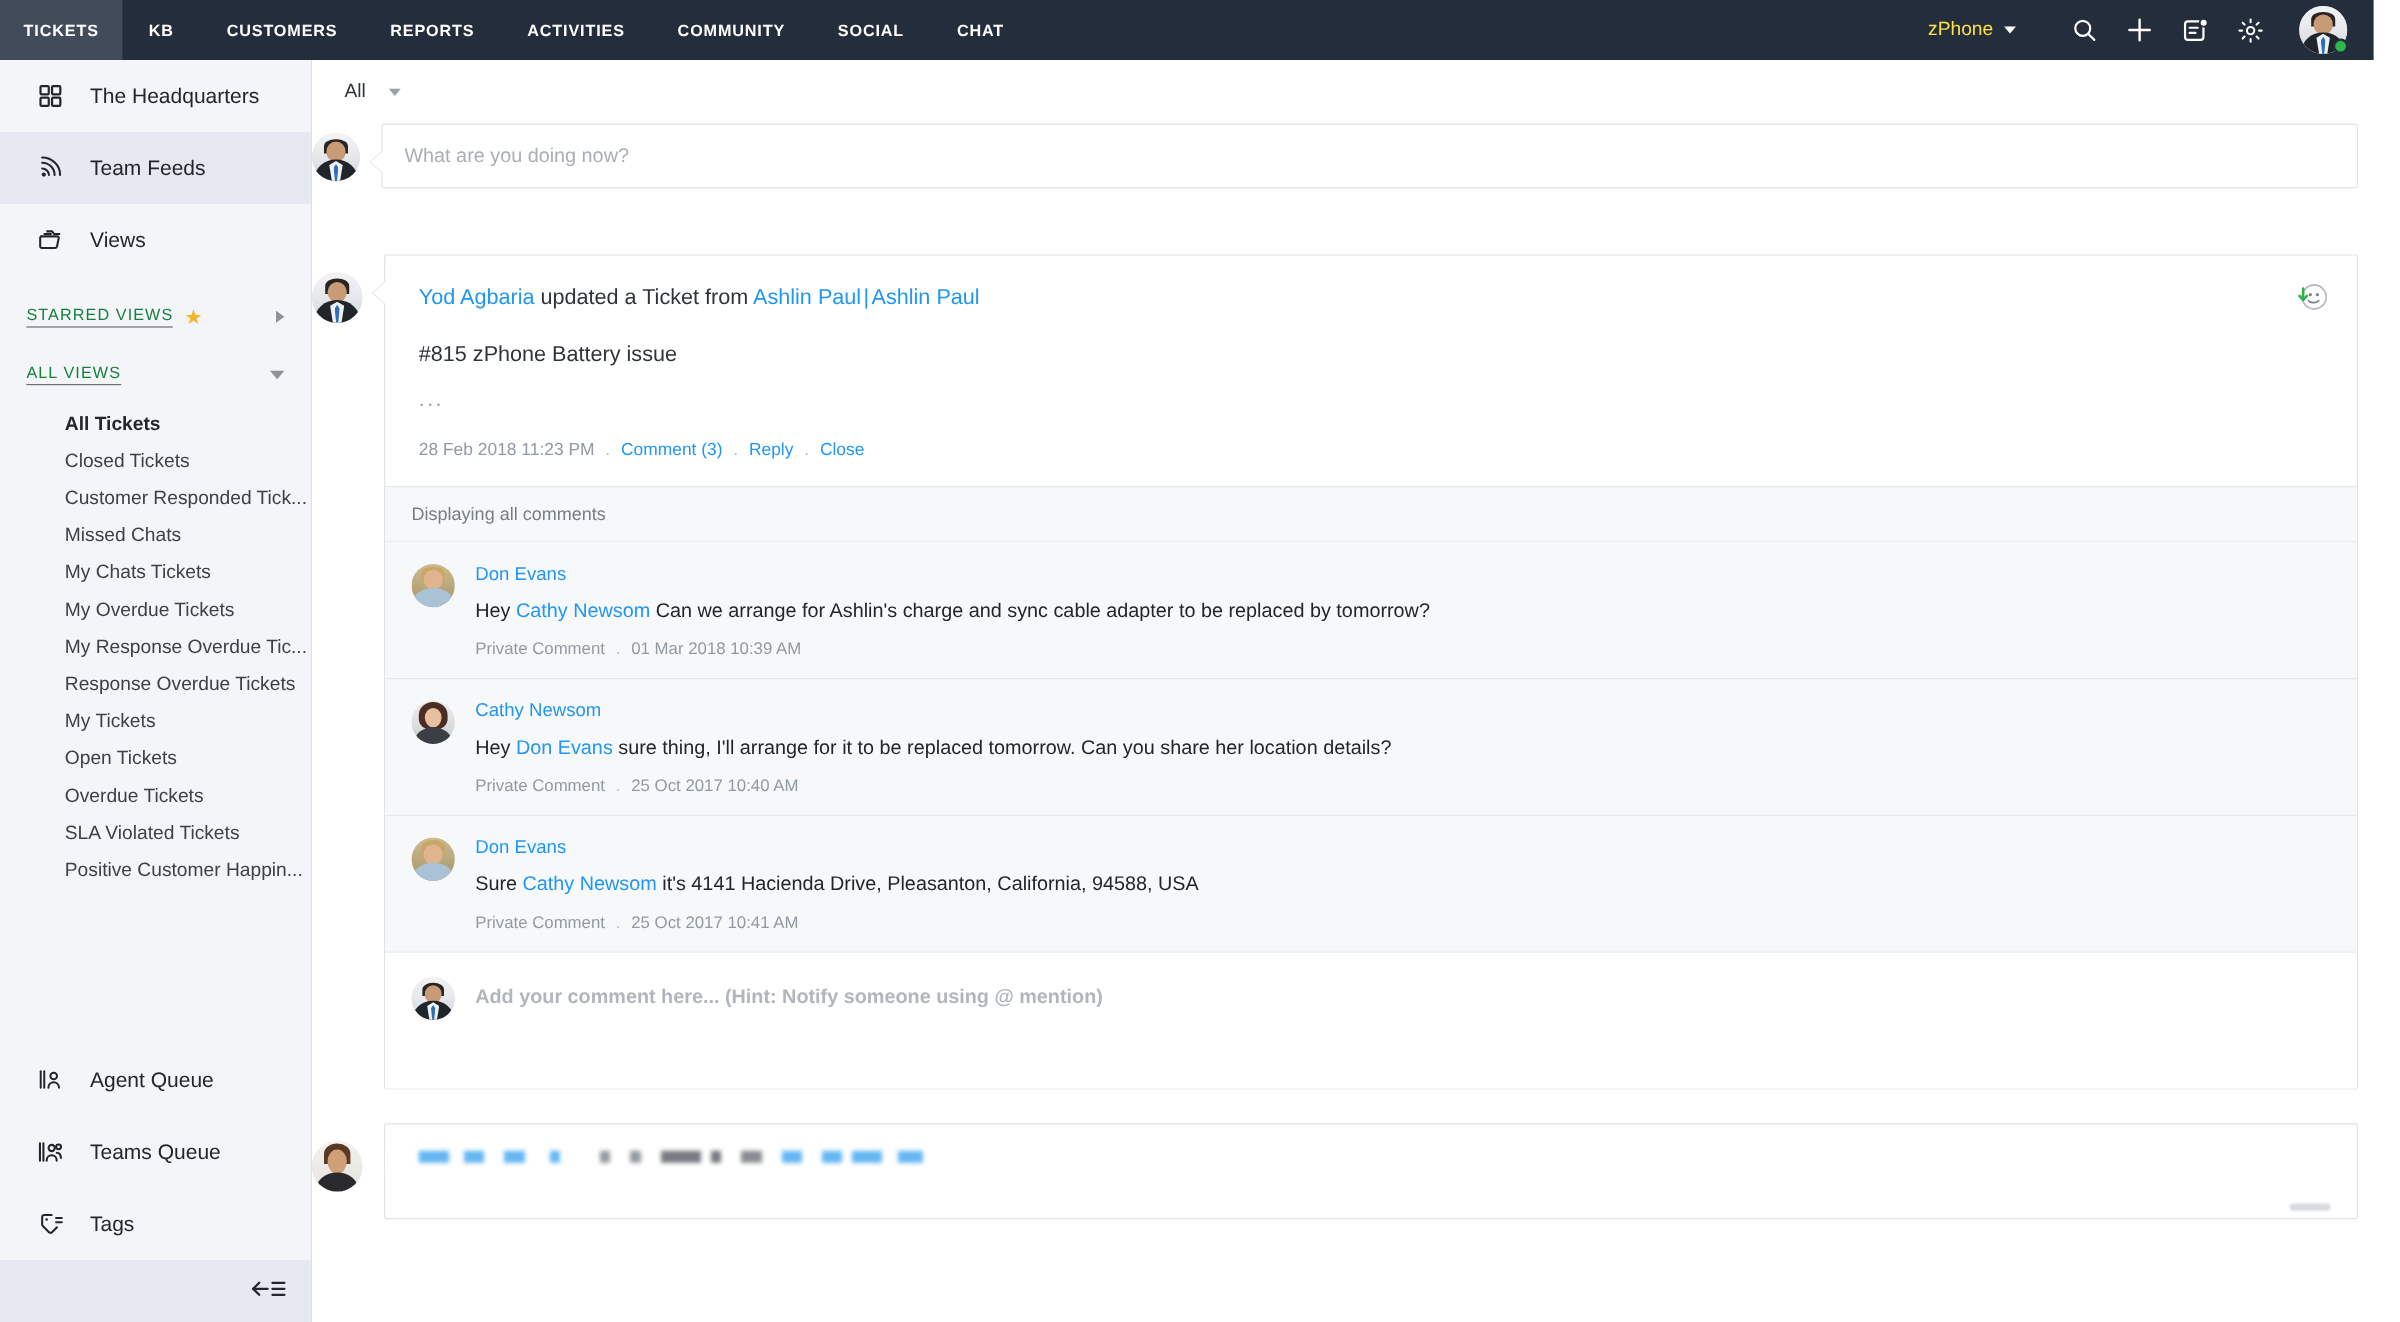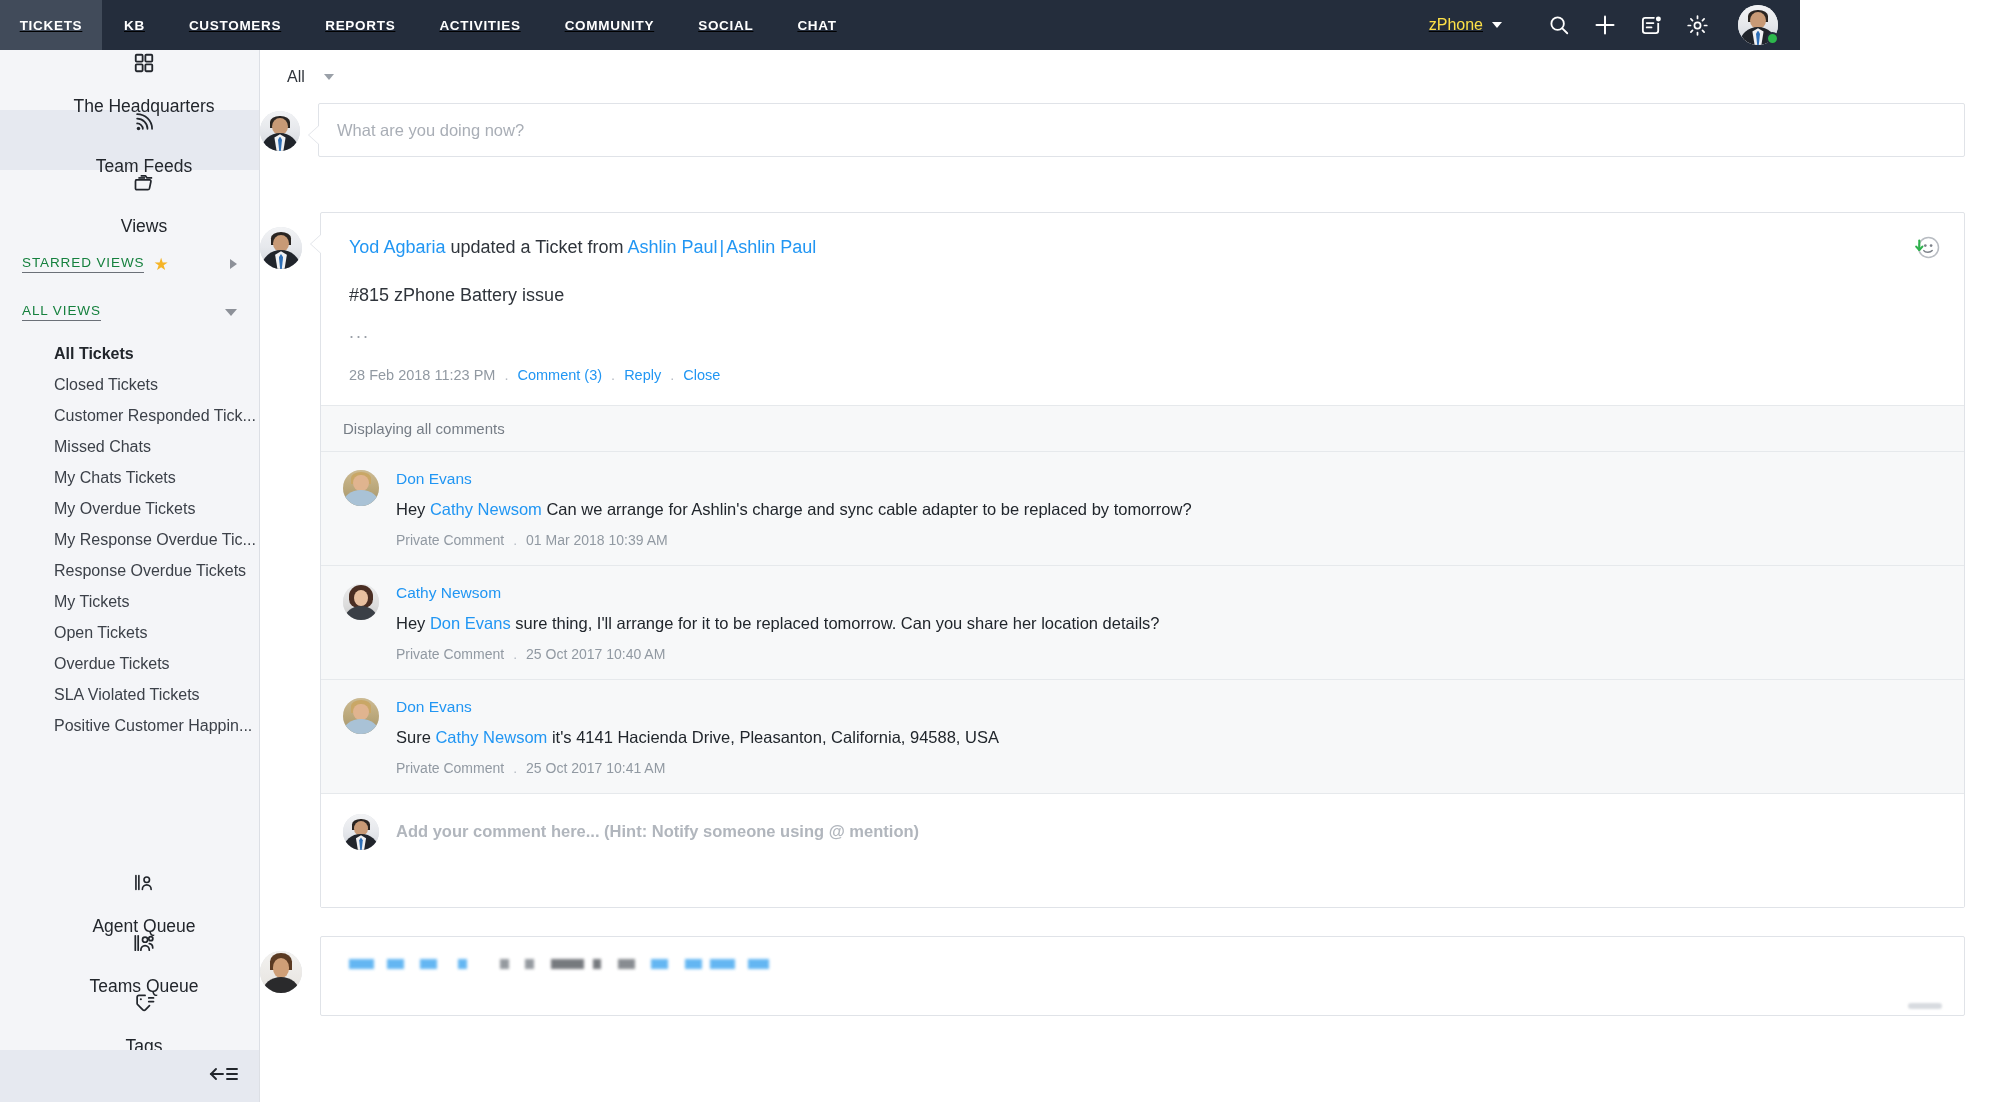--- a/index.html
+++ b/index.html
@@ -6,23 +6,23 @@
   html, body {
     width: 2000px; height: 1102px;
     font-family: "Liberation Sans", sans-serif;
     background: #ffffff;
     overflow: hidden;
     -webkit-font-smoothing: antialiased;
   }
 
   
   .topnav {
-    position: absolute; top: 0; left: 0; width: 1800px; height: 50px;
+    position: absolute; top: 0; left: 0; width: 1978px; height: 50px;
     background: #242d3c;
-    display: flex; align-items: flex-end; text-decoration: underline;
+    display: flex; align-items: flex-end;
   }
   .nav-tabs { display: flex; align-items: stretch; height: 50px; }
   .nav-tab {
     display: flex; align-items: center; justify-content: center;
     padding: 0 22px; height: 50px;
     color: #ffffff; font-size: 13.5px; font-weight: bold;
     letter-spacing: 0.7px; white-space: nowrap;
     cursor: pointer;
   }
   .nav-tab.active { background: #414b5a; }
@@ -89,21 +89,21 @@
   .av-brown .body { left:6%; top:62%; width:88%; height:52%; background:#2a2a2c; }
 
   
   .sidebar {
     position: absolute; top: 50px; left: 0; width: 260px; height: 1052px;
     background: #f4f5f8; border-right: 1px solid #dcdfe5;
   }
   .side-main-item {
     height: 60px; display: flex; align-items: center;
     padding-left: 29px; gap: 20px; cursor: pointer;
-    color: #22262c; font-size: 17.5px; flex-direction: column;
+    color: #22262c; font-size: 17.5px;
   }
   .side-main-item.active { background: #e6e9f0; }
   .side-ico { width: 26px; height: 26px; display:flex; align-items:center; justify-content:center; flex:none; }
 
   .section-head {
     display: flex; align-items: center;
     padding: 0 22px 0 22px; height: 44px;
     margin-top: 12px;
     cursor: pointer;
   }

